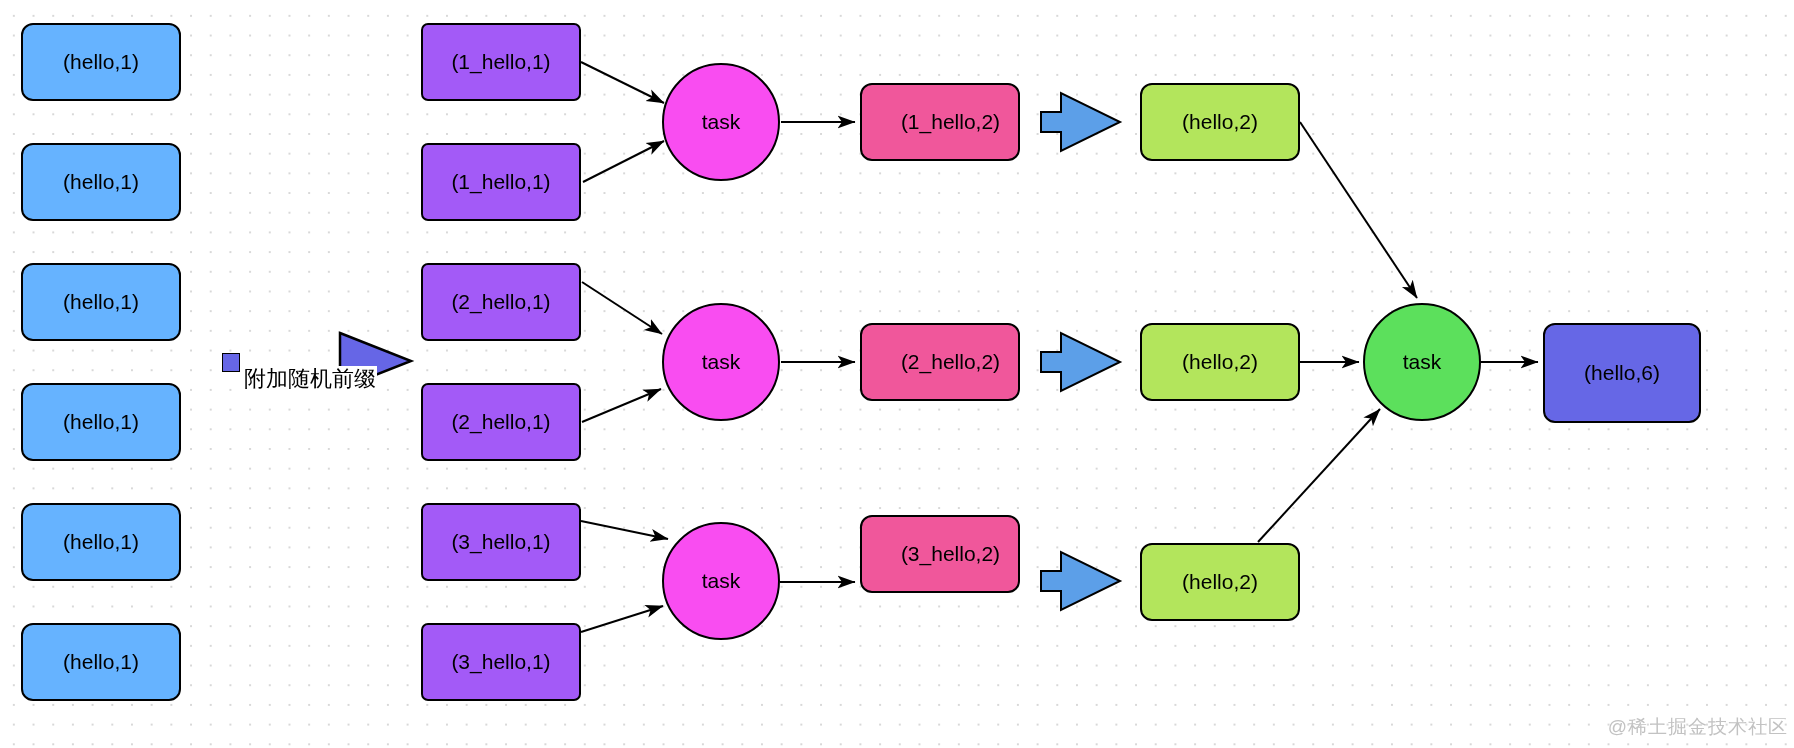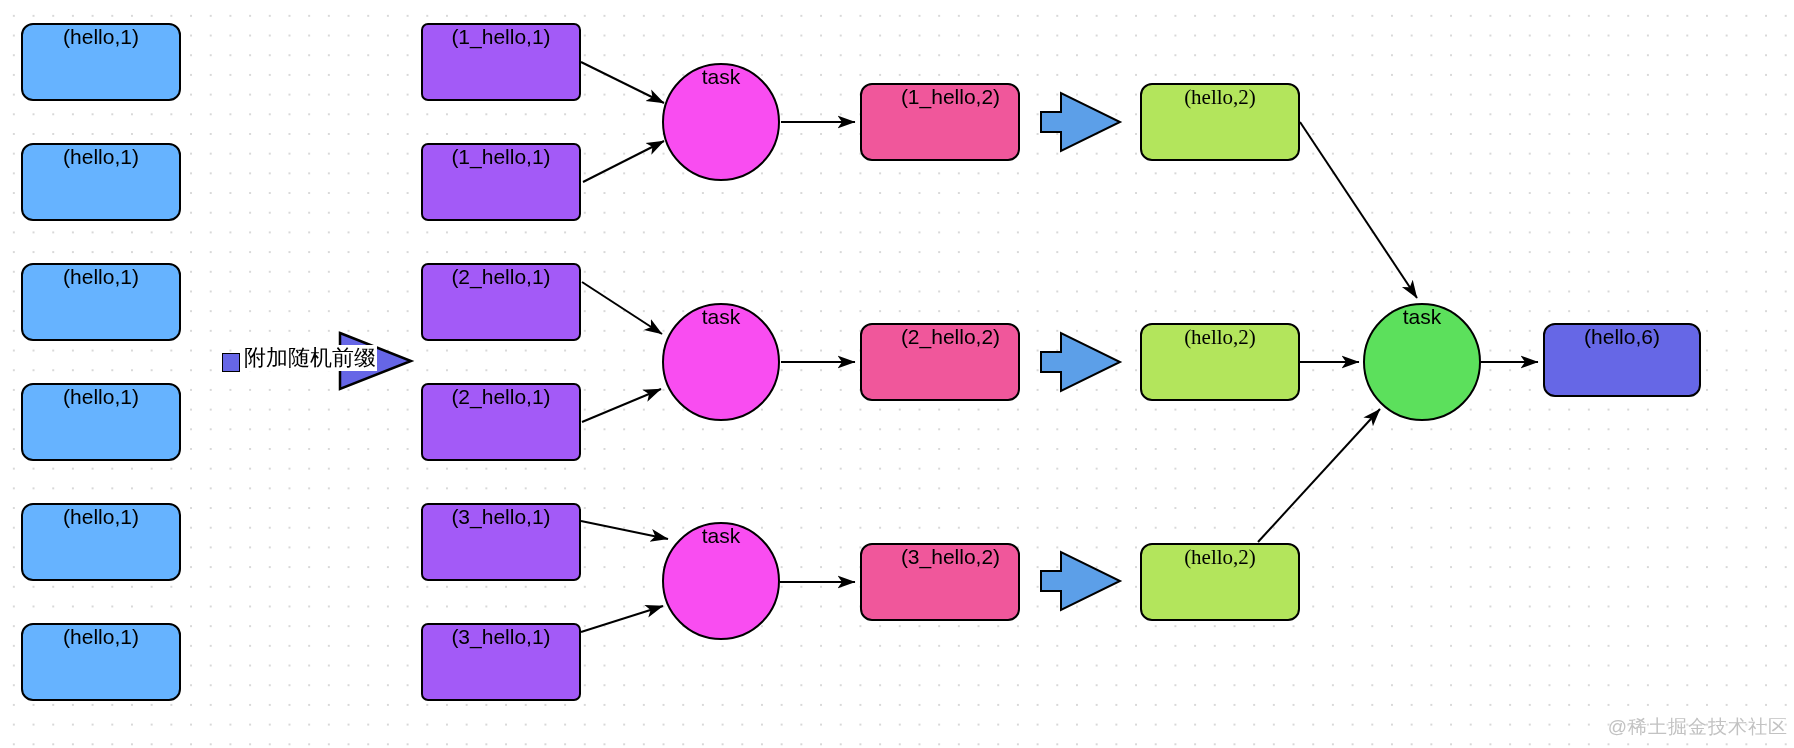--- a/index.html
+++ b/index.html
@@ -12,39 +12,39 @@
     width:1794px;height:748px;
     overflow:hidden;
     background-color:#ffffff;
     background-image:radial-gradient(circle,#d8d8d8 1.1px,rgba(0,0,0,0) 1.4px);
     background-size:19.7px 19.7px;
     background-position:4px 6px;
   }
   .wires{position:absolute;left:0;top:0;width:1794px;height:748px;}
   .node{
     position:absolute;
-    display:flex;align-items:flex-start;justify-content:center;
+    display:flex;align-items:center;justify-content:center;
     box-sizing:border-box;
     border:2px solid #000;
     font-size:21px;color:#000;
     white-space:nowrap;
   }
   .rect{width:160px;height:78px;border-radius:12px;}
   .blue   {background:#66b3ff;}
   .purple {background:#a35af7;border-radius:7px;}
   .pinkr  {background:#f0579b;padding-left:21px;}
-  .green  {background:#b3e55c;font-family:Liberation Serif, serif;}
-  .indigo {background:#6667e6;width:158px;height:74px;}
+  .green  {background:#b3e55c;}
+  .indigo {background:#6667e6;width:158px;height:100px;}
   .circle{
     width:118px;height:118px;border-radius:50%;
   }
   .magenta{background:#f94df1;}
   .gcirc  {background:#5ce05c;}
   .xf-label{
-    position:absolute;left:243px;top:345px;
+    position:absolute;left:243px;top:366px;
     background:#fff;
     font-size:22px;color:#000;line-height:26px;
     padding:0 1px;
     z-index:5;
   }
   .xf-square{
     position:absolute;left:222px;top:353px;
     width:18px;height:19px;
     background:#6666e6;border:1.5px solid #000;
     box-sizing:border-box;
@@ -143,21 +143,21 @@
   <div class="node circle magenta" style="left:662px;top:522px">
       <span>task</span>
     </div>
 
   <div class="node rect pinkr" style="left:860px;top:83px">
       <span>(1_hello,2)</span>
     </div>
   <div class="node rect pinkr" style="left:860px;top:323px">
       <span>(2_hello,2)</span>
     </div>
-  <div class="node rect pinkr" style="left:860px;top:543px">
+  <div class="node rect pinkr" style="left:860px;top:515px">
       <span>(3_hello,2)</span>
     </div>
 
   <div class="node rect green" style="left:1140px;top:83px">
       <span>(hello,2)</span>
     </div>
   <div class="node rect green" style="left:1140px;top:323px">
       <span>(hello,2)</span>
     </div>
   <div class="node rect green" style="left:1140px;top:543px">

